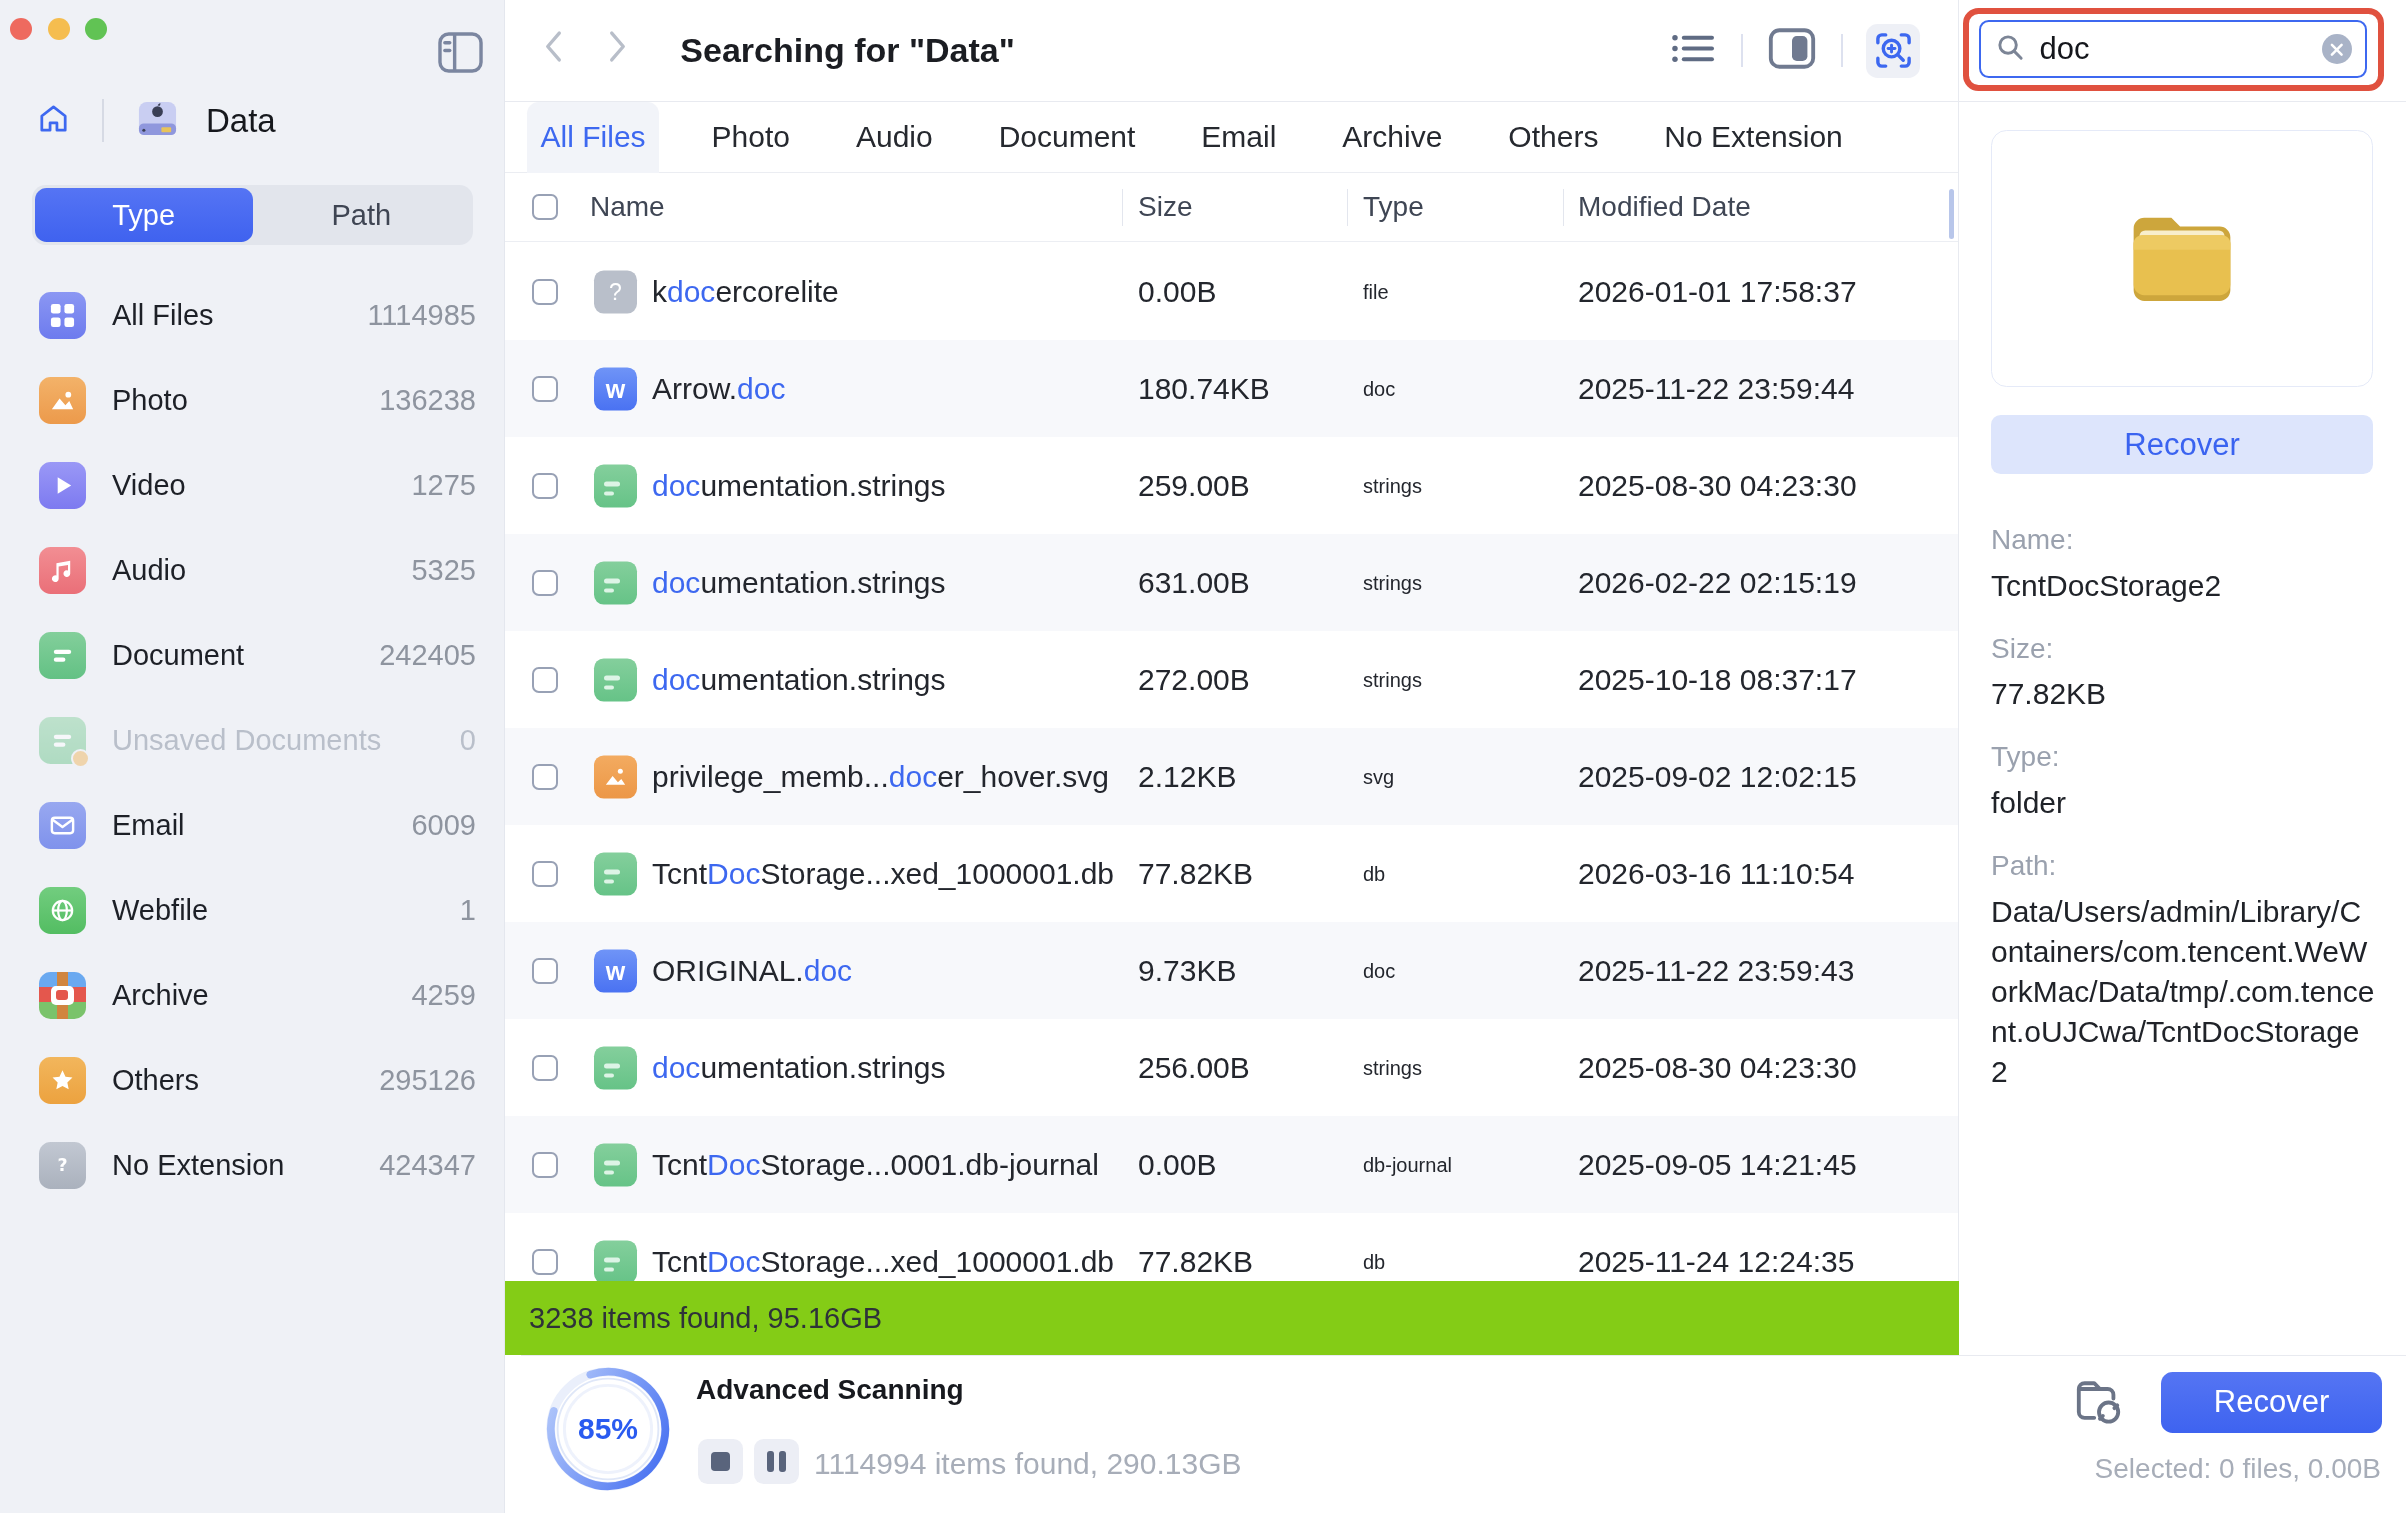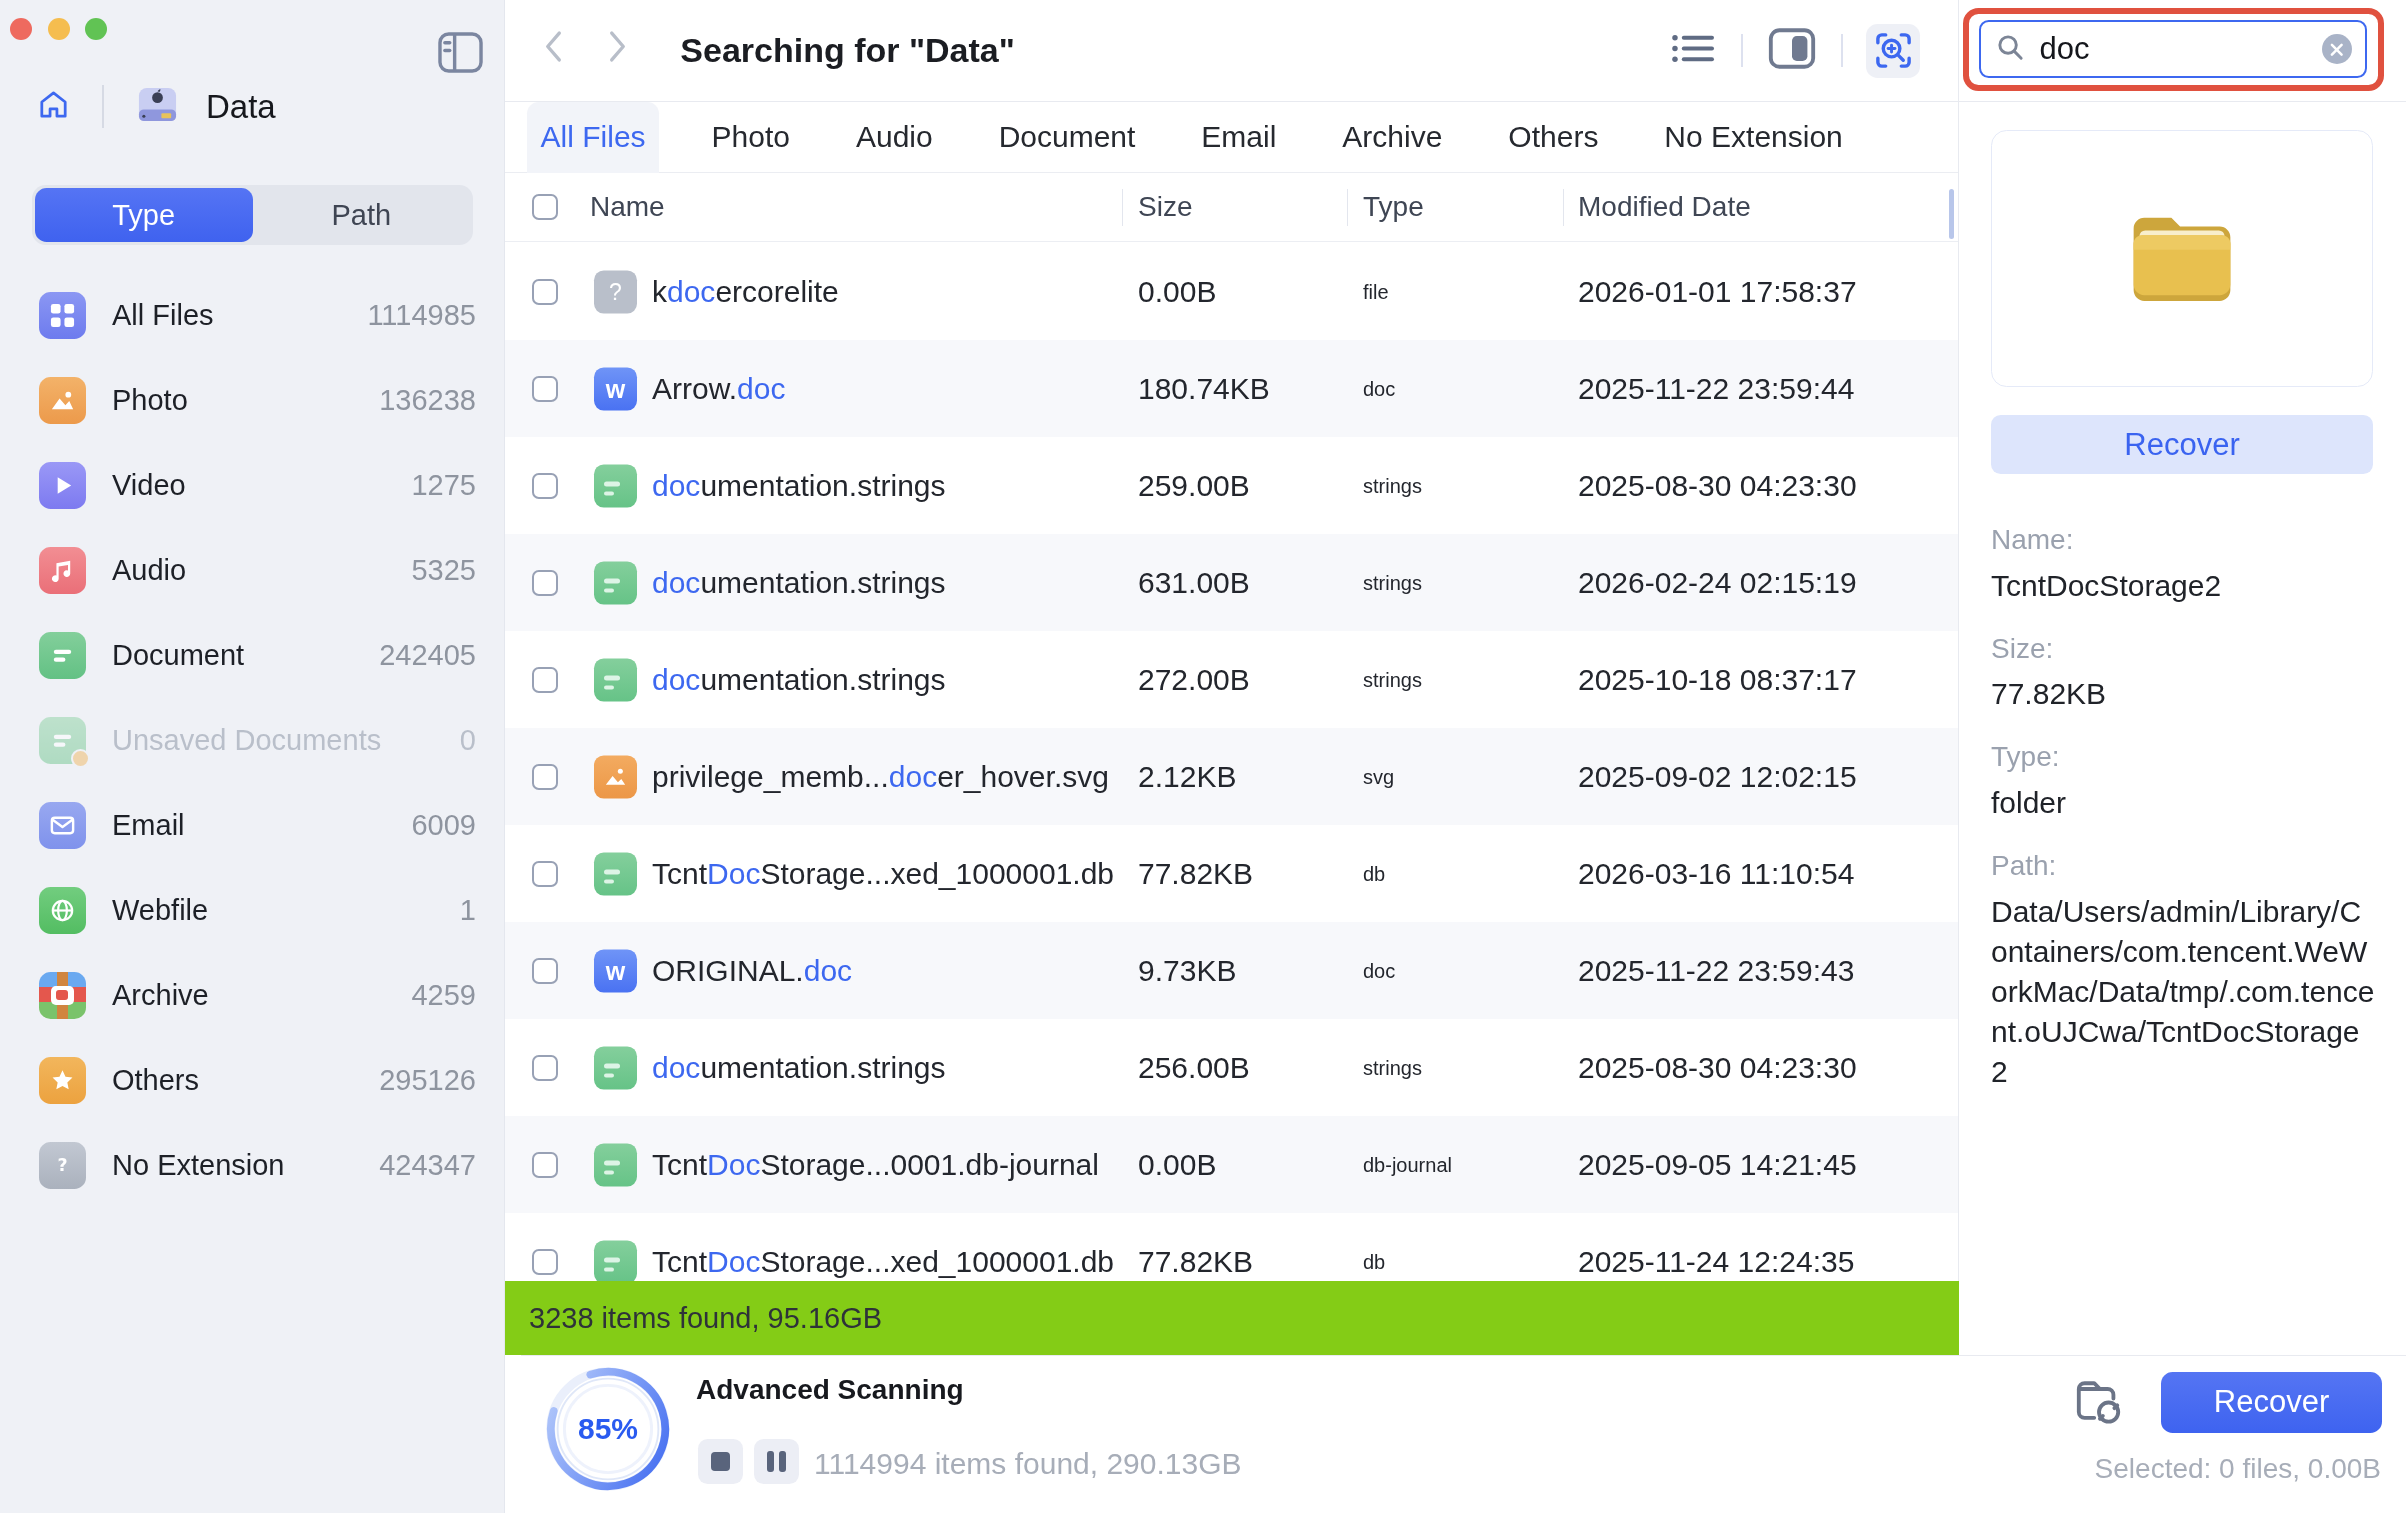--- a/index.html
+++ b/index.html
@@ -8,21 +8,21 @@
   #app { position:relative; width:2407px; height:1514px; overflow:hidden; background:#fff; }
 
   
   .sidebar { position:absolute; left:0; top:0; width:505px; height:1514px;
              background:#eff1f6; border-right:1px solid #e4e7ee; }
   .win-btn { position:absolute; top:17.5px; width:22px; height:22px; border-radius:50%; }
   .win-close { left:9.7px;  background:#ee6a5f; }
   .win-min   { left:48px;  background:#f5bd4f; }
   .win-max   { left:85px;  background:#61c354; }
   .side-toggle { position:absolute; left:437px; top:31px; }
-  .side-header { position:absolute; left:37px; top:83px; height:47px; display:flex; align-items:center;gap:11px; }
+  .side-header { position:absolute; left:37px; top:97px; height:47px; display:flex; align-items:center;gap:11px; }
   .side-header .vdiv { width:1.9px; height:43px; background:#d6dae4; margin:0 21.3px; }
   .side-title { margin-left:15.5px; font-size:33px; color:#16181d; }
   .segmented { position:absolute; left:32px; top:185px; width:441px; height:60px;
                background:#e2e5ec; border-radius:13.6px; display:flex; padding:2.9px; }
   .seg { flex:1; display:flex; align-items:center; justify-content:center;
          font-size:29px; color:#3f4553; border-radius:11.6px; }
   .seg.active { background:linear-gradient(180deg,#5574f4,#3f62ef); color:#fff; }
   .side-list { position:absolute; left:0; top:273px; width:505px; }
   .side-item { height:85px; display:flex; align-items:center; padding:0 29px 0 39px; }
   .side-item .lbl { margin-left:26px; font-size:29px; color:#1d2027; flex:1; }
@@ -402,21 +402,21 @@
       </div>
       <div class="row">
         <span class="cb"></span>
         <span class="fi fi-strings">
             <i class="l1"></i>
             <i class="l2"></i>
           </span>
         <span class="fname"><span></span><span class="hl">doc</span><span>umentation.strings</span></span>
         <span class="fsize">631.00B</span>
         <span class="ftype">strings</span>
-        <span class="fdate">2026-02-24 02:15:19</span>
+        <span class="fdate">2026-02-22 02:15:19</span>
       </div>
       <div class="row">
         <span class="cb"></span>
         <span class="fi fi-strings">
             <i class="l1"></i>
             <i class="l2"></i>
           </span>
         <span class="fname"><span></span><span class="hl">doc</span><span>umentation.strings</span></span>
         <span class="fsize">272.00B</span>
         <span class="ftype">strings</span>

